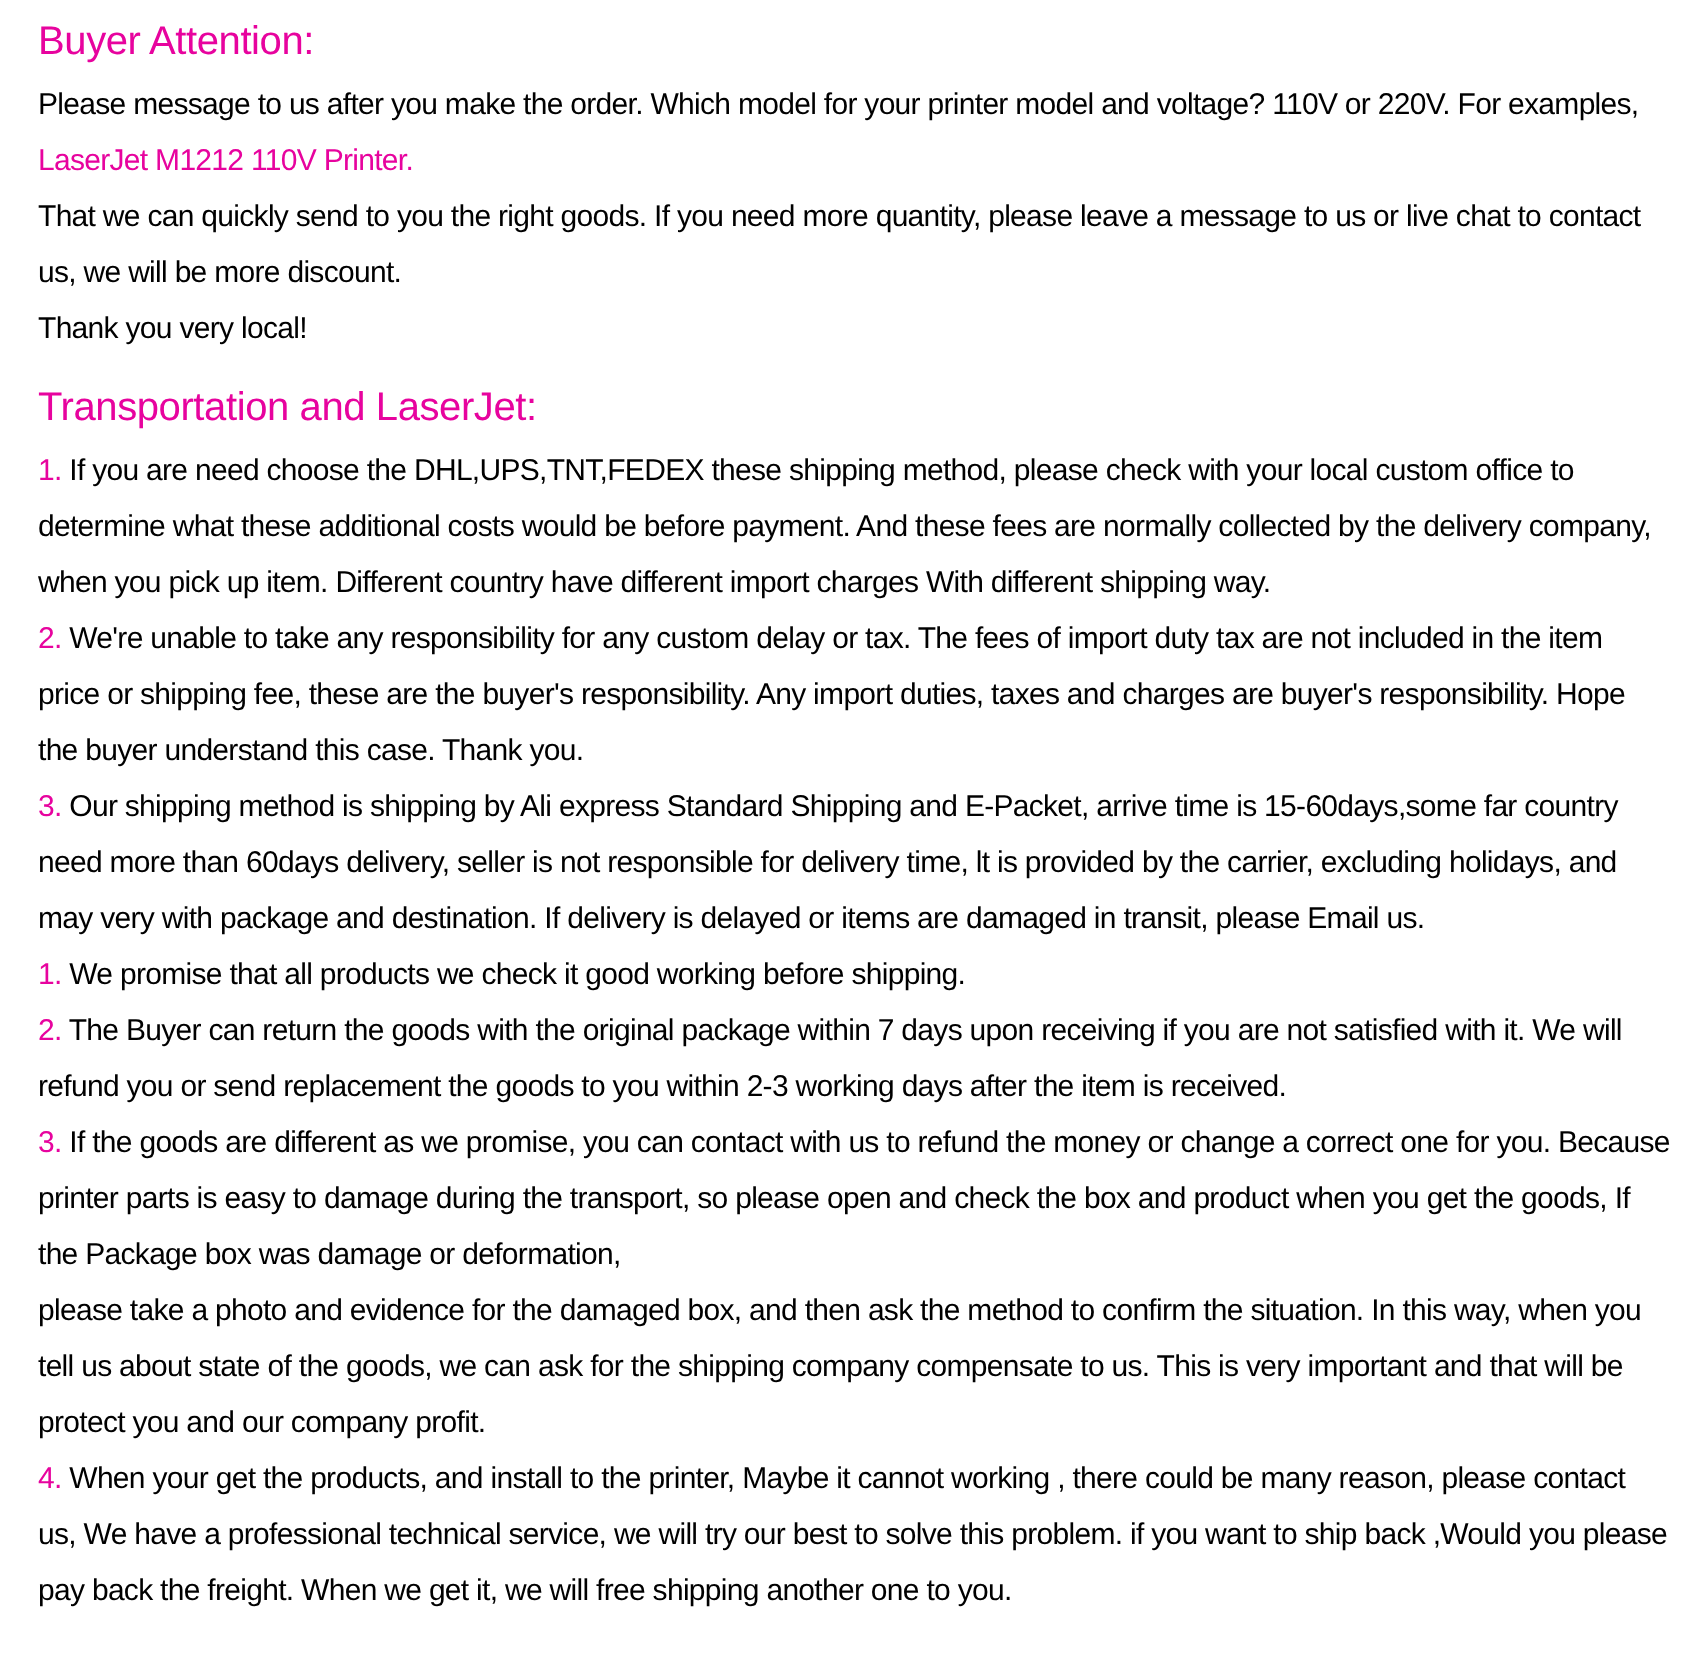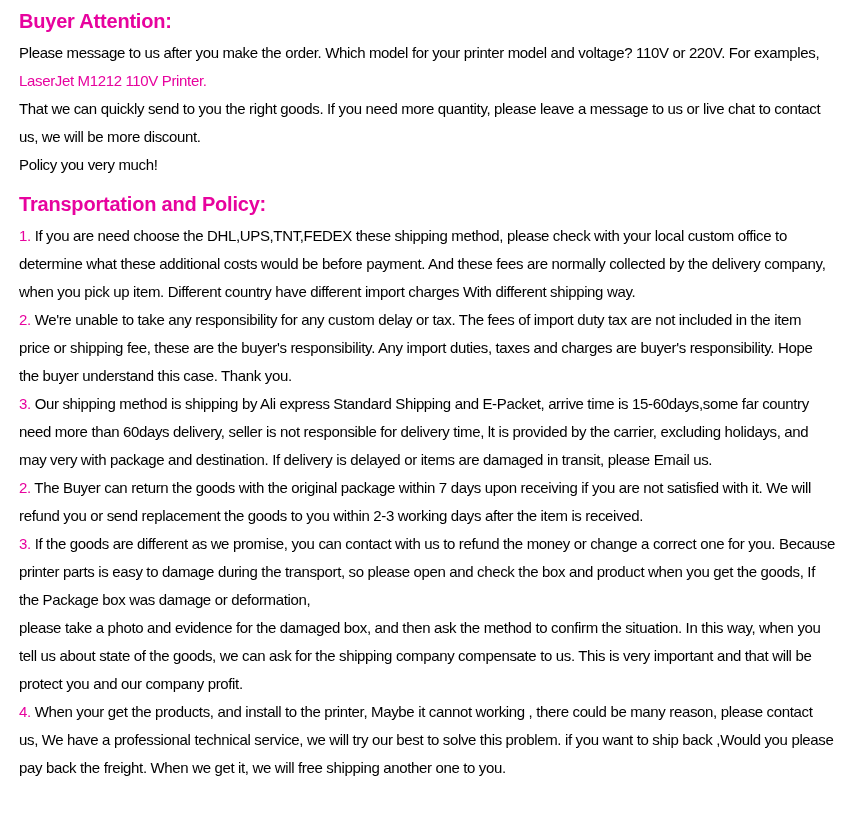--- a/index.html
+++ b/index.html
@@ -10,21 +10,21 @@
     height: 836px;
     overflow: hidden;
     background: var(--bg);
     color: var(--ink);
     font-family: "Liberation Sans", sans-serif;
   }
   .container { padding: 6px 15px 0 19px; }
   .section-heading {
     font-size: 20px;
     line-height: 26px;
-    font-weight: 700;
+    font-weight: 400;
     color: var(--accent);
     letter-spacing: -0.2px;
     margin: 12px 0 5px 0;
   }
   .section:first-child .section-heading { margin-top: 2px; }
   .para {
     font-size: 15px;
     line-height: 28px;
     letter-spacing: -0.35px;
     margin: 0;
@@ -35,31 +35,32 @@
 </style>
 </head>
 <body>
 
 <div class="container">
 
   <div class="section">
     <h2 class="section-heading">Buyer Attention:</h2>
     <p class="para"><span>Please message to us after you make the order. Which model for your printer model and voltage? 110V or 220V.  For examples, </span><span class="accent">LaserJet M1212 110V Printer.</span></p>
     <p class="para"><span>That we can quickly send to you the right goods. If you need more quantity, please leave a message to us or live chat to contact us, we will be more discount.</span></p>
-    <p class="para"><span>Policy you very much!</span></p>
+    <p class="para"><span>Thank you very local!</span></p>
   </div>
 
   <div class="section">
-    <h2 class="section-heading">Transportation and Policy:</h2>
+    <h2 class="section-heading">Transportation and LaserJet:</h2>
     <p class="para"><span class="num">1.</span><span> If you are need choose the DHL,UPS,TNT,FEDEX these shipping method, please check with your local custom office to determine what these additional costs would be before payment. And these fees are normally collected by the delivery company, when you pick up item. Different country have different import charges With different shipping way.</span></p>
     <p class="para"><span class="num">2.</span><span> We're unable to take any responsibility for any custom delay or tax. The fees of import duty tax are not included in the item price or shipping fee, these are the buyer's responsibility. Any import duties, taxes and charges are buyer's responsibility. Hope the buyer understand this case. Thank you.</span></p>
     <p class="para"><span class="num">3.</span><span> Our shipping method is shipping by Ali express Standard Shipping and E-Packet, arrive time is 15-60days,some far country need more than 60days delivery, seller is not responsible for delivery time, lt is provided by the carrier, excluding holidays, and may very with package and destination. If delivery is delayed or items are damaged in transit, please Email us.</span></p>
   </div>
 
   <div class="section">
+    <p class="para"><span class="num">1.</span><span> We promise that all products we check it good working before shipping.</span></p>
     <p class="para"><span class="num">2.</span><span> The Buyer can return the goods with the original package within 7 days upon receiving if you are not satisfied with it. We will refund you or send replacement the goods to you within 2-3 working days after the item is received.</span></p>
     <p class="para"><span class="num">3.</span><span> If the goods are different as we promise, you can contact with us to refund the money or change a correct one for you. Because printer parts is easy to damage during the transport, so please open and check the box and product when you get the goods, If the Package box was damage or deformation,</span></p>
     <p class="para"><span>please take a photo and evidence for the damaged box, and then ask the method to confirm the situation. In this way, when you tell us about state of the goods, we can ask for the shipping company compensate to us. This is very important and that will be protect you and our company profit.</span></p>
     <p class="para"><span class="num">4.</span><span> When your get the products, and install to the printer, Maybe it cannot working , there could be many reason, please contact us, We have a professional technical service, we will try our best to solve this problem. if you want to ship back ,Would you please pay back the freight. When we get it, we will free shipping another one to you.</span></p>
   </div>
 
 
 </div>
 
 </body></html>

